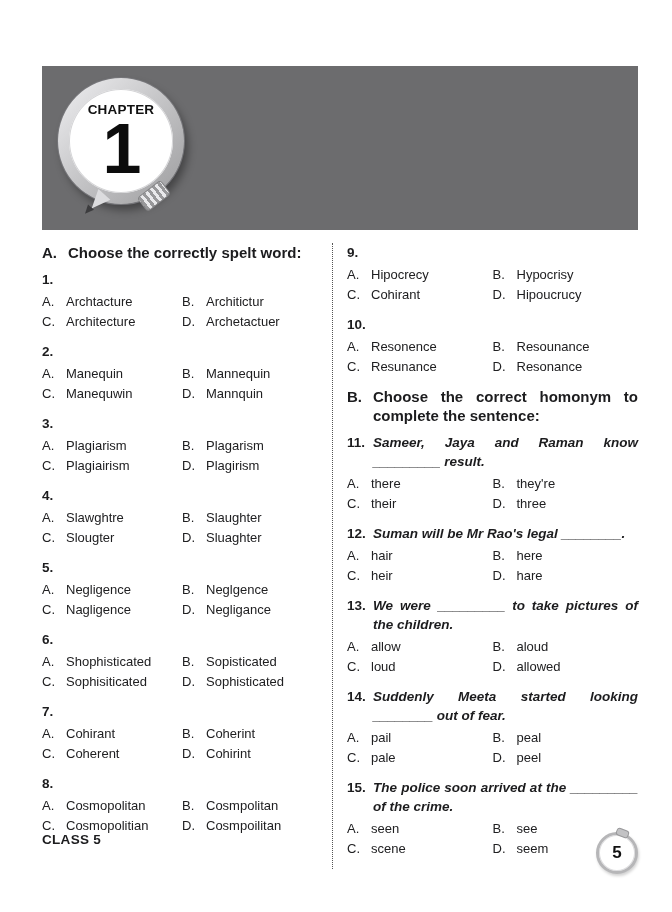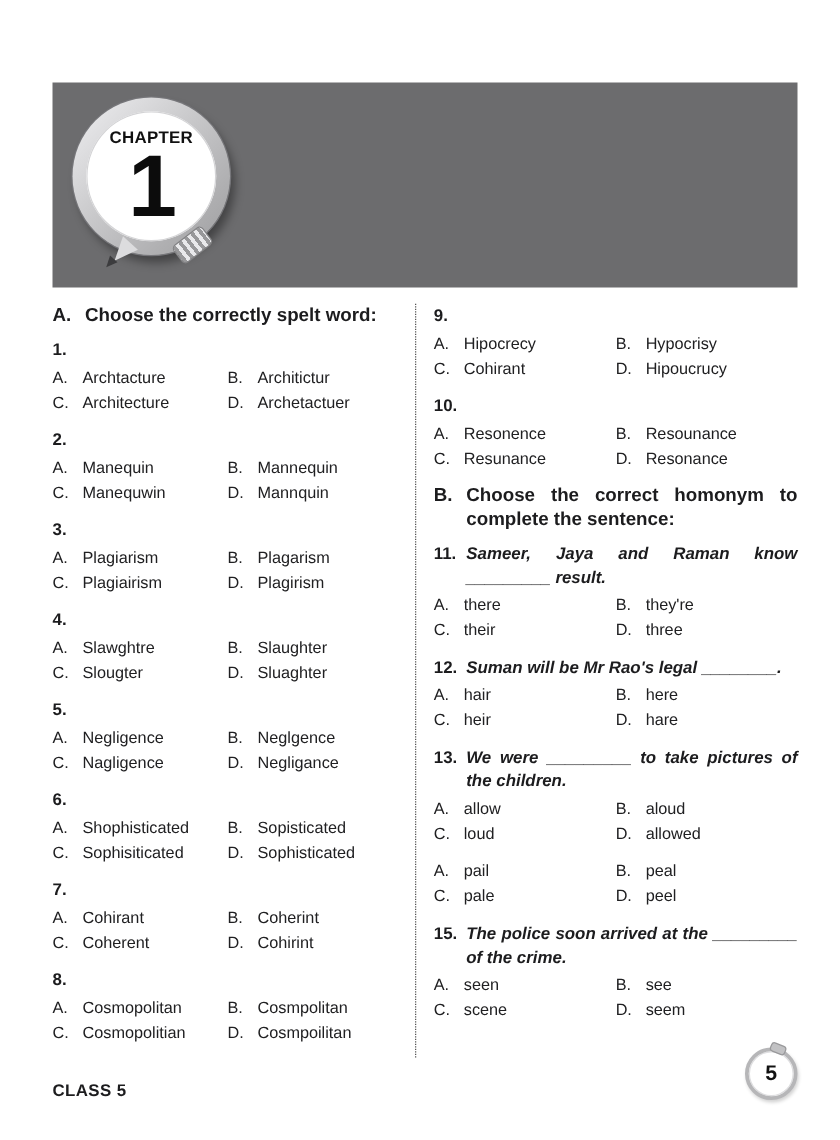--- a/index.html
+++ b/index.html
@@ -61,21 +61,21 @@
   .qn { width:26px; flex:none; }
   .qp { flex:1; text-align:justify;font-style:italic; }
   .opts { display:flex; flex-wrap:wrap; }
   .opt { width:50%; display:flex; font-size:13px; line-height:19.5px; color:#202022; box-sizing:border-box; }
   .ol { width:24px; flex:none; }
   .ow { flex:1; }
 
   
   .footer {
     position:absolute; left:42px; top:832px; width:596px; height:48px;
-    display:flex; justify-content:space-between; align-items:flex-end;
+    display:flex; justify-content:space-between; align-items:flex-start;
   }
   .class-label { font-size:13.5px; font-weight:bold; letter-spacing:.3px; }
   .page-badge { position:relative; width:42px; height:42px; }
   .page-ring {
     position:absolute; inset:0; border-radius:50%;
     border:3.5px solid #b6b6b8; box-shadow:inset 0 0 0 1px #dedee0, 1px 2px 3px rgba(0,0,0,.18);
     display:flex; align-items:center; justify-content:center;
     font-size:17px; font-weight:bold; color:#111; background:#fff;
   }
   .page-ring::before {
@@ -432,20 +432,24 @@
               <span class="ow">loud</span>
             </div>
           <div class="opt">
               <span class="ol">D.</span>
               <span class="ow">allowed</span>
             </div>
         </div>
       </div>
 
       <div class="q">
+        <div class="qh">
+            <span class="qn">14.</span>
+            <span class="qp">Suddenly Meeta started looking ________ out of fear.</span>
+          </div>
         <div class="opts">
           <div class="opt">
               <span class="ol">A.</span>
               <span class="ow">pail</span>
             </div>
           <div class="opt">
               <span class="ol">B.</span>
               <span class="ow">peal</span>
             </div>
           <div class="opt">

